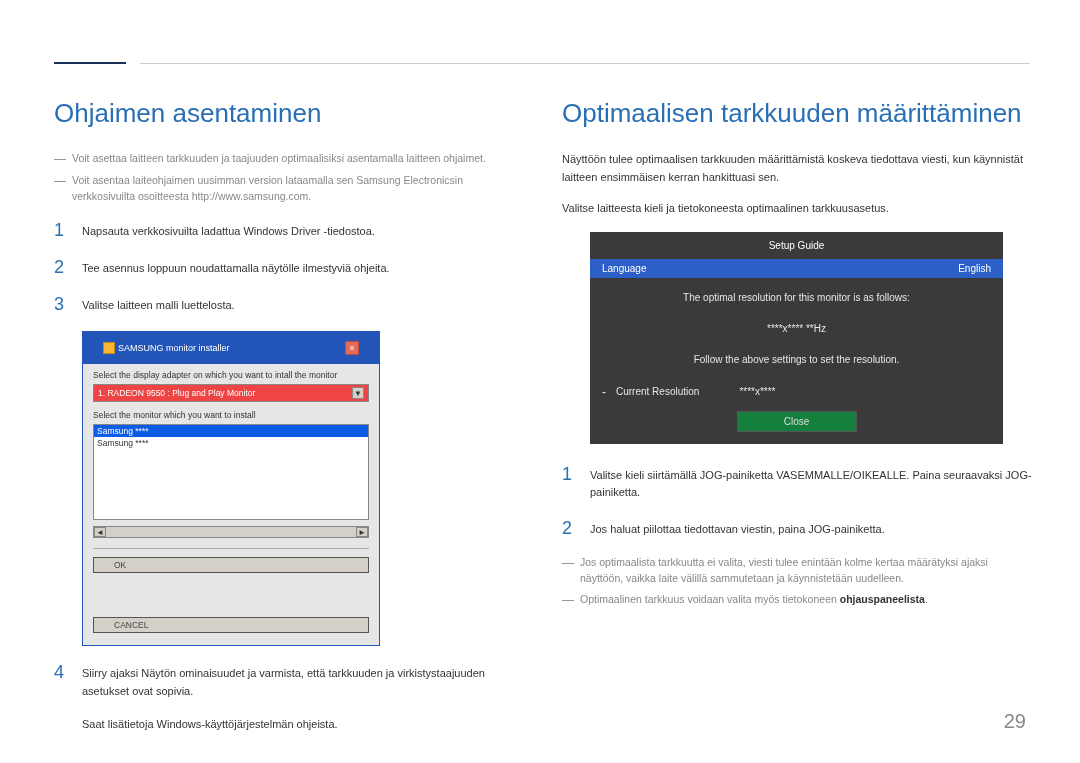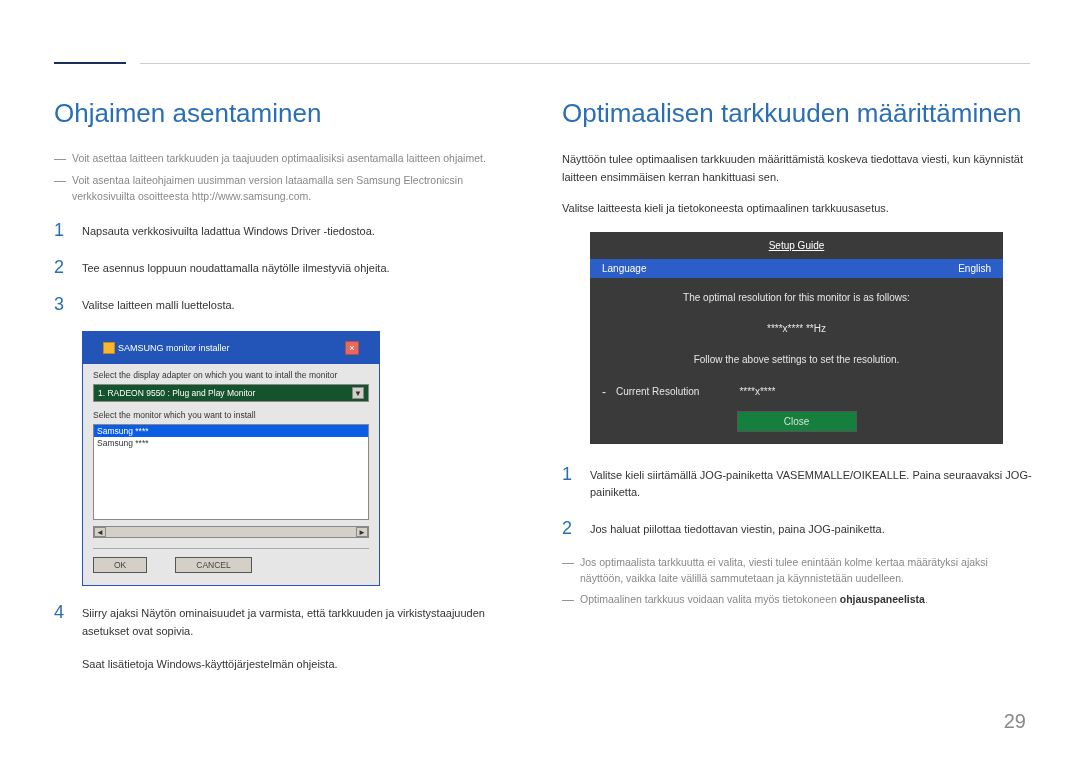--- a/index.html
+++ b/index.html
@@ -108,21 +108,21 @@
     align-items: center;
     justify-content: space-between;
     padding: 0 20px;
   }
   .installer-title-left { display: flex; align-items: center; gap: 3px; color: #fff; font-size: 9px; }
   .installer-icon { width: 12px; height: 12px; background: #f7b733; border: 1px solid #c78a12; }
   .installer-close { width: 14px; height: 14px; background: #e46a5e; color:#fff; display:flex;align-items:center;justify-content:center;font-size:9px;border:1px solid #b94b40;}
   .installer-body { background: #e6e6e6; padding: 6px 10px 12px; }
   .installer-label { font-size: 8.5px; color: #333; margin-bottom: 4px; }
   .installer-select {
-    background: #14532d;
+    background: #ef4444;
     color: #fff;
     border: 1px solid #888;
     font-size: 8.5px;
     padding: 2px 4px;
     display: flex;
     justify-content: space-between;
     align-items: center;
     margin-bottom: 8px;
   }
   .installer-select-arrow { width: 12px; height: 12px; background: #d4d0c8; border: 1px solid #888; display:flex;align-items:center;justify-content:center;color:#333;font-size:8px;}
@@ -137,38 +137,38 @@
   .installer-list-item.sel { background: #0b5de6; color: #fff; }
   .installer-scroll-track {
     background: #d4d0c8;
     border: 1px solid #888;
     height: 12px;
     margin-top: 6px;
     display:flex;justify-content:space-between;
   }
   .scroll-btn { width:12px;background:#d4d0c8;border:1px solid #888;display:flex;align-items:center;justify-content:center;font-size:8px;color:#333;}
   .installer-divider { border-top: 1px solid #aaa; margin: 10px 0 8px; }
-  .installer-buttons { display: flex; justify-content: flex-start; gap: 28px; }
+  .installer-buttons { display: flex; justify-content: space-between; gap: 44px; flex-direction: column; }
   .installer-btn {
     background: #d4d0c8;
     border: 1px solid #555;
     font-size: 8.5px;
     padding: 2px 20px;
   }
 
   
   .osd {
     width: 413px;
     background: #3a3a3a;
     margin: 6px 0 20px 28px;
     font-size: 10px;
     color: #e6e6e6;
     padding-bottom: 12px;
   }
-  .osd-title { text-align: center; font-size: 10px; padding: 8px 0; color: #fff; text-decoration: underline; }
+  .osd-title { text-align: center; font-size: 10px; padding: 8px 0; color: #fff; }
   .osd-language {
     background: #2b5fc7;
     color: #fff;
     padding: 4px 12px;
     display: flex;
     justify-content: space-between;
     font-size: 10px;
     margin-bottom: 14px;
     gap: 19px;
   }

